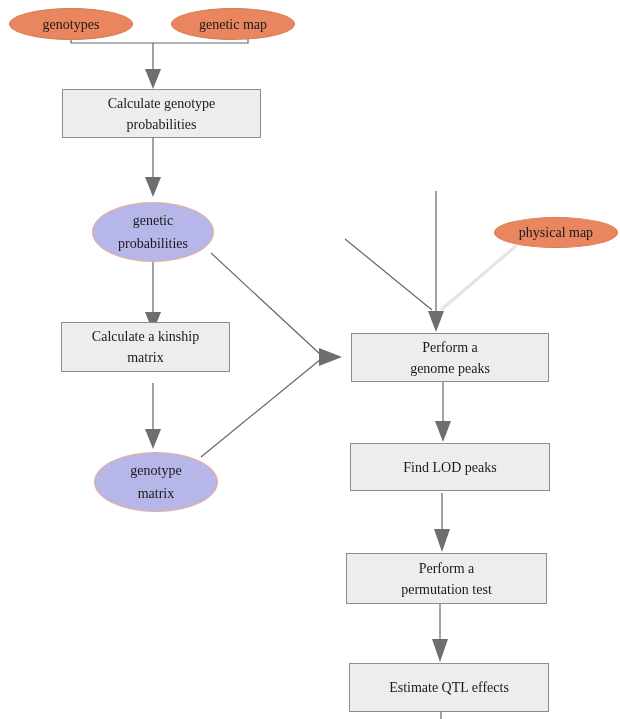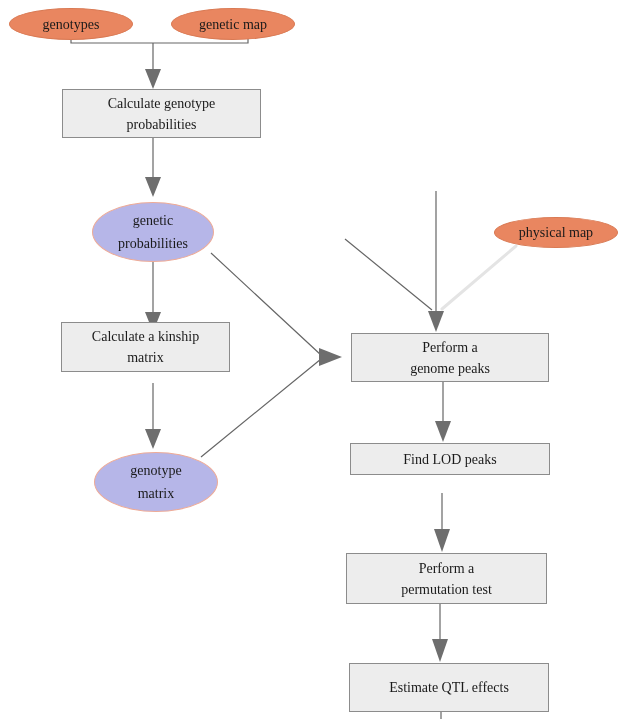--- a/index.html
+++ b/index.html
@@ -150,21 +150,21 @@
 
   <div class="node ellipse data" style="left:494px; top:217px; width:124px; height:31px;">
     <span>physical map</span>
   </div>
 
   <div class="node box" style="left:344px; top:333px; width:198px; height:49px;">
     <span>Perform a</span>
     <span>genome peaks</span>
   </div>
 
-  <div class="node box" style="left:343px; top:443px; width:200px; height:32px;">
+  <div class="node box" style="left:343px; top:443px; width:200px; height:48px;">
     <span>Find LOD peaks</span>
   </div>
 
   <div class="node box" style="left:339px; top:553px; width:201px; height:51px;">
     <span>Perform a</span>
     <span>permutation test</span>
   </div>
 
   <div class="node box" style="left:342px; top:663px; width:200px; height:49px;">
     <span>Estimate QTL effects</span>

